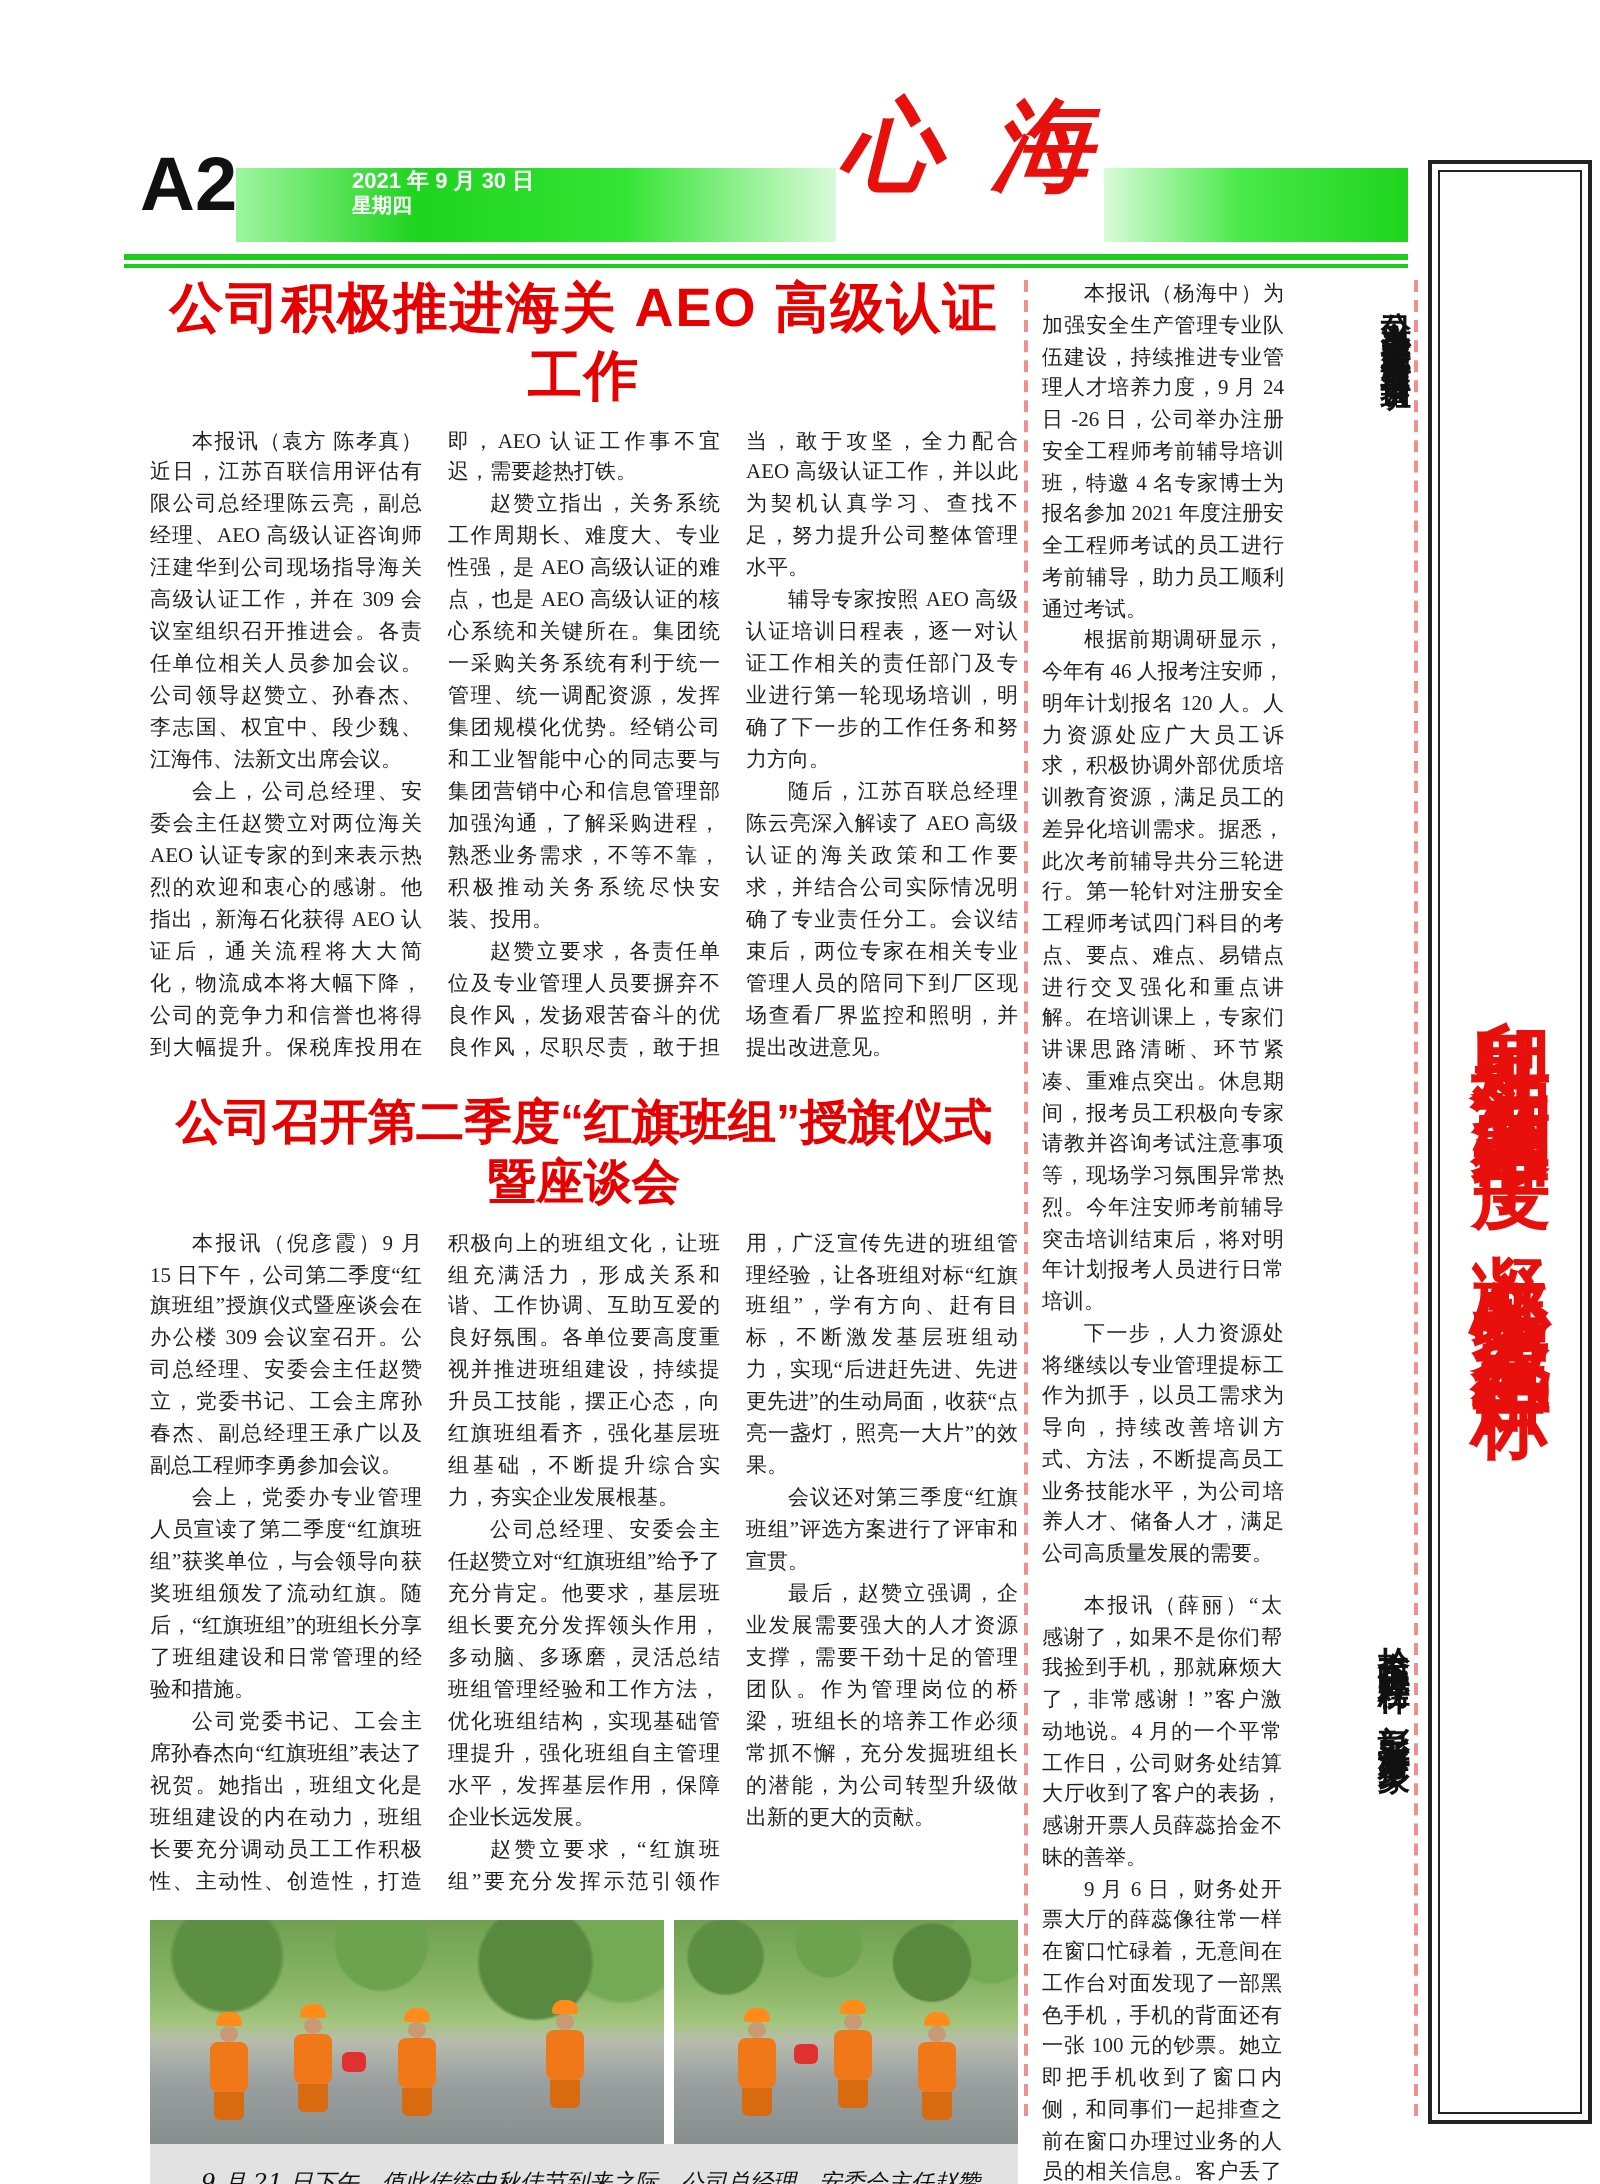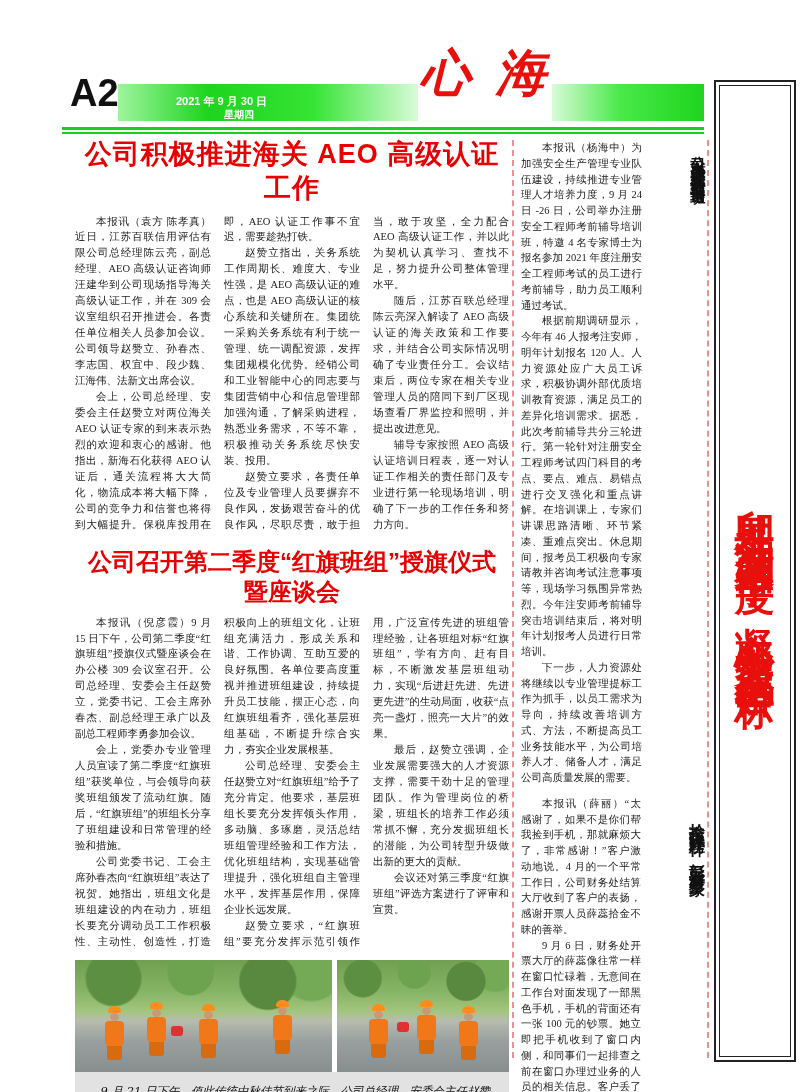--- a/index.html
+++ b/index.html
@@ -3,24 +3,24 @@
 <meta charset="utf-8">
 <style>
   html,body{margin:0;padding:0;background:#ffffff;}
   .page{position:relative;width:800px;height:1092px;background:#ffffff;overflow:hidden;
         font-family:"Liberation Serif", serif;color:#222;}
   
   .page-num{position:absolute;left:70px;top:74px;font-family:"Liberation Sans",sans-serif;
             font-size:38px;font-weight:bold;color:#111;line-height:1;}
   .gbar{position:absolute;top:84px;height:37px;}
   .gbar-left{left:118px;width:300px;background:linear-gradient(90deg,#9ef59e 0%,#1ed41e 30%,#35e435 65%,#d9fbd9 100%);
-             display:flex;flex-direction:column;justify-content:flex-end;padding-left:58px;box-sizing:border-box;}
+             display:flex;flex-direction:column;justify-content:flex-start;padding-left:58px;box-sizing:border-box;}
   .gbar-right{left:552px;width:152px;background:linear-gradient(90deg,#d9fbd9 0%,#49e949 45%,#1ed41e 100%);}
   .date-l1{color:#fff;font-family:"Liberation Sans",sans-serif;font-weight:bold;font-size:11px;line-height:1.3;}
-  .date-l2{color:#fff;font-family:Liberation Serif, serif;font-weight:bold;font-size:10px;line-height:1.3;margin-left:48px;}
+  .date-l2{color:#fff;font-family:Liberation Mono, monospace;font-weight:bold;font-size:10px;line-height:1.3;}
   .masthead{position:absolute;left:418px;top:48px;width:134px;text-align:center;
             font-size:50px;font-weight:bold;font-style:italic;color:#e8100c;
             font-family:"DejaVu Serif",serif;letter-spacing:4px;line-height:1;}
   .head-rule{position:absolute;left:62px;top:127px;width:642px;height:7px;
              background:linear-gradient(to bottom,#1ecc1e 0px,#1ecc1e 3px,#ffffff 3px,#ffffff 5px,#1ecc1e 5px,#1ecc1e 7px);}
   
   .sidebar{position:absolute;left:714px;top:80px;width:82px;height:982px;border:2px solid #222;
            box-sizing:border-box;padding:3px;}
   .sidebar-inner{width:100%;height:100%;border:1px solid #222;box-sizing:border-box;
                  display:flex;align-items:center;justify-content:center;}
@@ -91,34 +91,34 @@
   <div class="vdash vdash-b"></div>
 
   <div class="main-left">
 
     <div class="headline-red h-aeo">公司积极推进海关 AEO 高级认证工作</div>
     <div class="cols3">
       <p>本报讯（袁方 陈孝真）近日，江苏百联信用评估有限公司总经理陈云亮，副总经理、AEO 高级认证咨询师汪建华到公司现场指导海关高级认证工作，并在 309 会议室组织召开推进会。各责任单位相关人员参加会议。公司领导赵赞立、孙春杰、李志国、权宜中、段少魏、江海伟、法新文出席会议。</p>
       <p>会上，公司总经理、安委会主任赵赞立对两位海关 AEO 认证专家的到来表示热烈的欢迎和衷心的感谢。他指出，新海石化获得 AEO 认证后，通关流程将大大简化，物流成本将大幅下降，公司的竞争力和信誉也将得到大幅提升。保税库投用在即，AEO 认证工作事不宜迟，需要趁热打铁。</p>
       <p>赵赞立指出，关务系统工作周期长、难度大、专业性强，是 AEO 高级认证的难点，也是 AEO 高级认证的核心系统和关键所在。集团统一采购关务系统有利于统一管理、统一调配资源，发挥集团规模化优势。经销公司和工业智能中心的同志要与集团营销中心和信息管理部加强沟通，了解采购进程，熟悉业务需求，不等不靠，积极推动关务系统尽快安装、投用。</p>
       <p>赵赞立要求，各责任单位及专业管理人员要摒弃不良作风，发扬艰苦奋斗的优良作风，尽职尽责，敢于担当，敢于攻坚，全力配合 AEO 高级认证工作，并以此为契机认真学习、查找不足，努力提升公司整体管理水平。</p>
+      <p>辅导专家按照 AEO 高级认证培训日程表，逐一对认证工作相关的责任部门及专业进行第一轮现场培训，明确了下一步的工作任务和努力方向。</p>
       <p>随后，江苏百联总经理陈云亮深入解读了 AEO 高级认证的海关政策和工作要求，并结合公司实际情况明确了专业责任分工。会议结束后，两位专家在相关专业管理人员的陪同下到厂区现场查看厂界监控和照明，并提出改进意见。</p>
-      <p>辅导专家按照 AEO 高级认证培训日程表，逐一对认证工作相关的责任部门及专业进行第一轮现场培训，明确了下一步的工作任务和努力方向。</p>
     </div>
 
     <div class="headline-red h-flag">公司召开第二季度“红旗班组”授旗仪式</div>
     <div class="headline-red" style="font-size:24px;">暨座谈会</div>
     <div class="cols3">
       <p>本报讯（倪彦霞）9 月 15 日下午，公司第二季度“红旗班组”授旗仪式暨座谈会在办公楼 309 会议室召开。公司总经理、安委会主任赵赞立，党委书记、工会主席孙春杰、副总经理王承广以及副总工程师李勇参加会议。</p>
       <p>会上，党委办专业管理人员宣读了第二季度“红旗班组”获奖单位，与会领导向获奖班组颁发了流动红旗。随后，“红旗班组”的班组长分享了班组建设和日常管理的经验和措施。</p>
       <p>公司党委书记、工会主席孙春杰向“红旗班组”表达了祝贺。她指出，班组文化是班组建设的内在动力，班组长要充分调动员工工作积极性、主动性、创造性，打造积极向上的班组文化，让班组充满活力，形成关系和谐、工作协调、互助互爱的良好氛围。各单位要高度重视并推进班组建设，持续提升员工技能，摆正心态，向红旗班组看齐，强化基层班组基础，不断提升综合实力，夯实企业发展根基。</p>
       <p>公司总经理、安委会主任赵赞立对“红旗班组”给予了充分肯定。他要求，基层班组长要充分发挥领头作用，多动脑、多琢磨，灵活总结班组管理经验和工作方法，优化班组结构，实现基础管理提升，强化班组自主管理水平，发挥基层作用，保障企业长远发展。</p>
       <p>赵赞立要求，“红旗班组”要充分发挥示范引领作用，广泛宣传先进的班组管理经验，让各班组对标“红旗班组”，学有方向、赶有目标，不断激发基层班组动力，实现“后进赶先进、先进更先进”的生动局面，收获“点亮一盏灯，照亮一大片”的效果。</p>
+      <p>会议还对第三季度“红旗班组”评选方案进行了评审和宣贯。</p>
       <p>最后，赵赞立强调，企业发展需要强大的人才资源支撑，需要干劲十足的管理团队。作为管理岗位的桥梁，班组长的培养工作必须常抓不懈，充分发掘班组长的潜能，为公司转型升级做出新的更大的贡献。</p>
-      <p>会议还对第三季度“红旗班组”评选方案进行了评审和宣贯。</p>
     </div>
 
     <div class="photo-row">
       <div class="photo-panel p-left">
         <div class="foliage"></div>
         <div class="worker" style="left:28px;top:46px;">
             <div class="hat"></div>
             <div class="head"></div>
             <div class="torso"></div>
             <div class="legs"></div>

